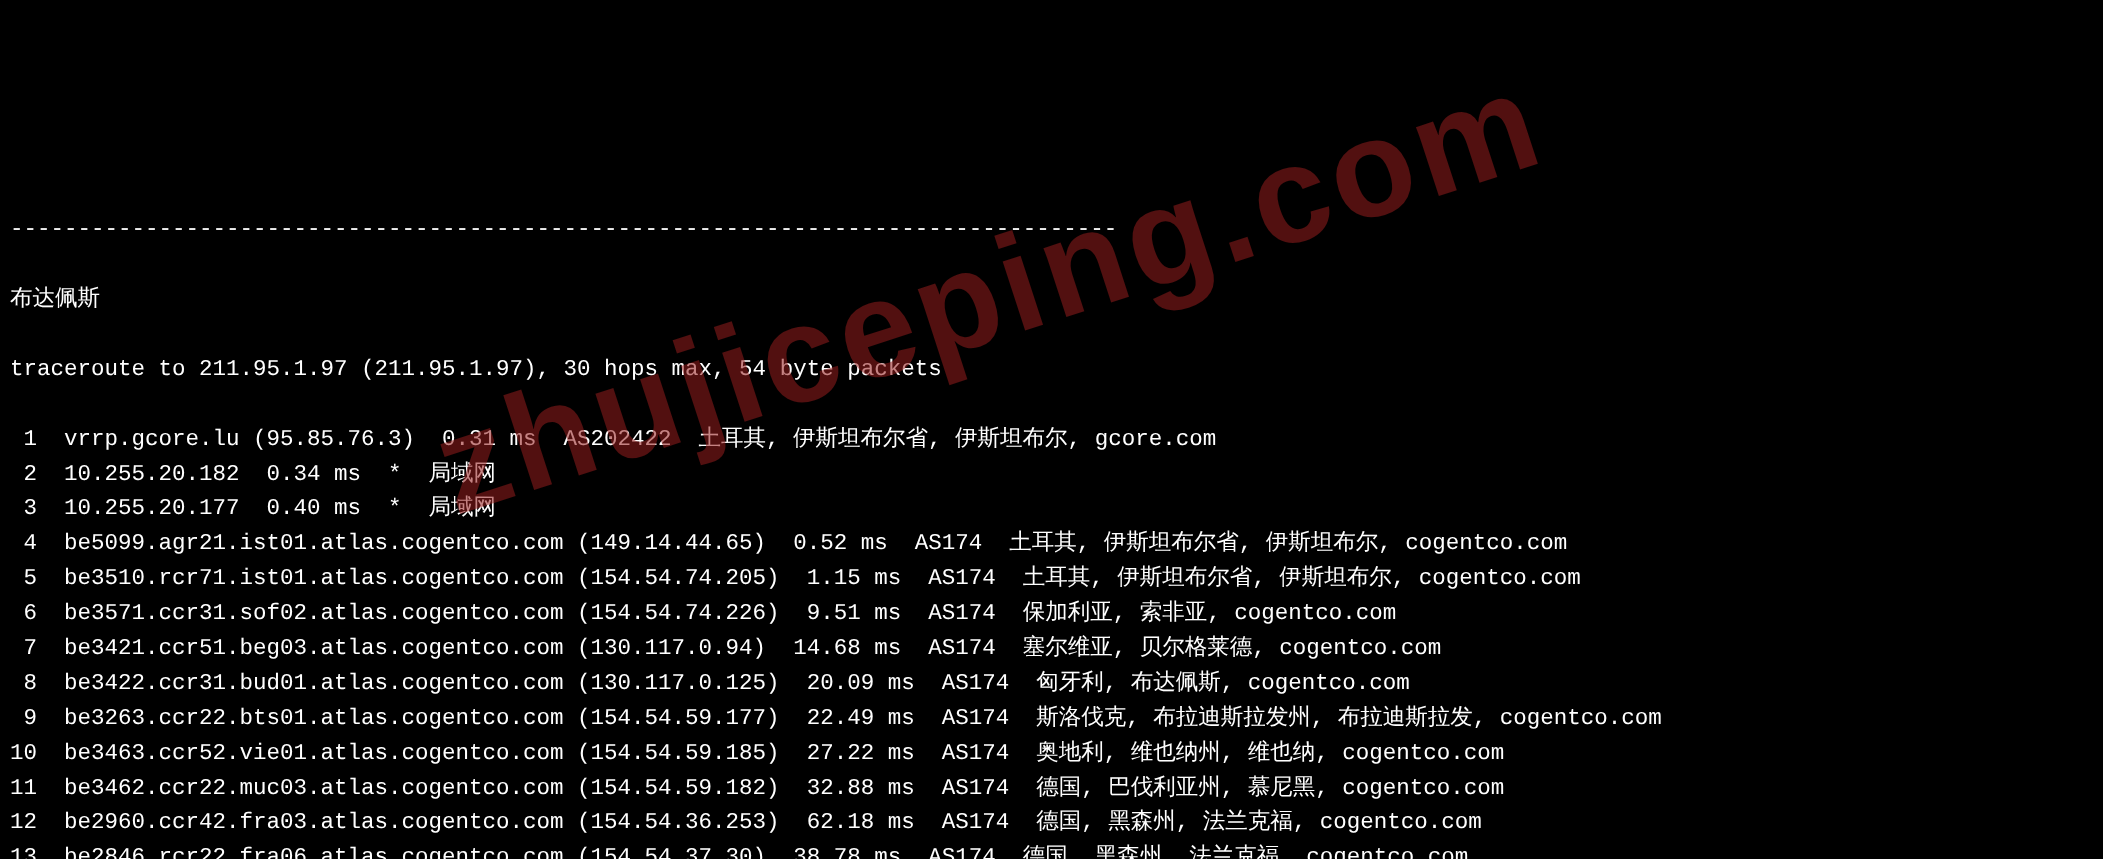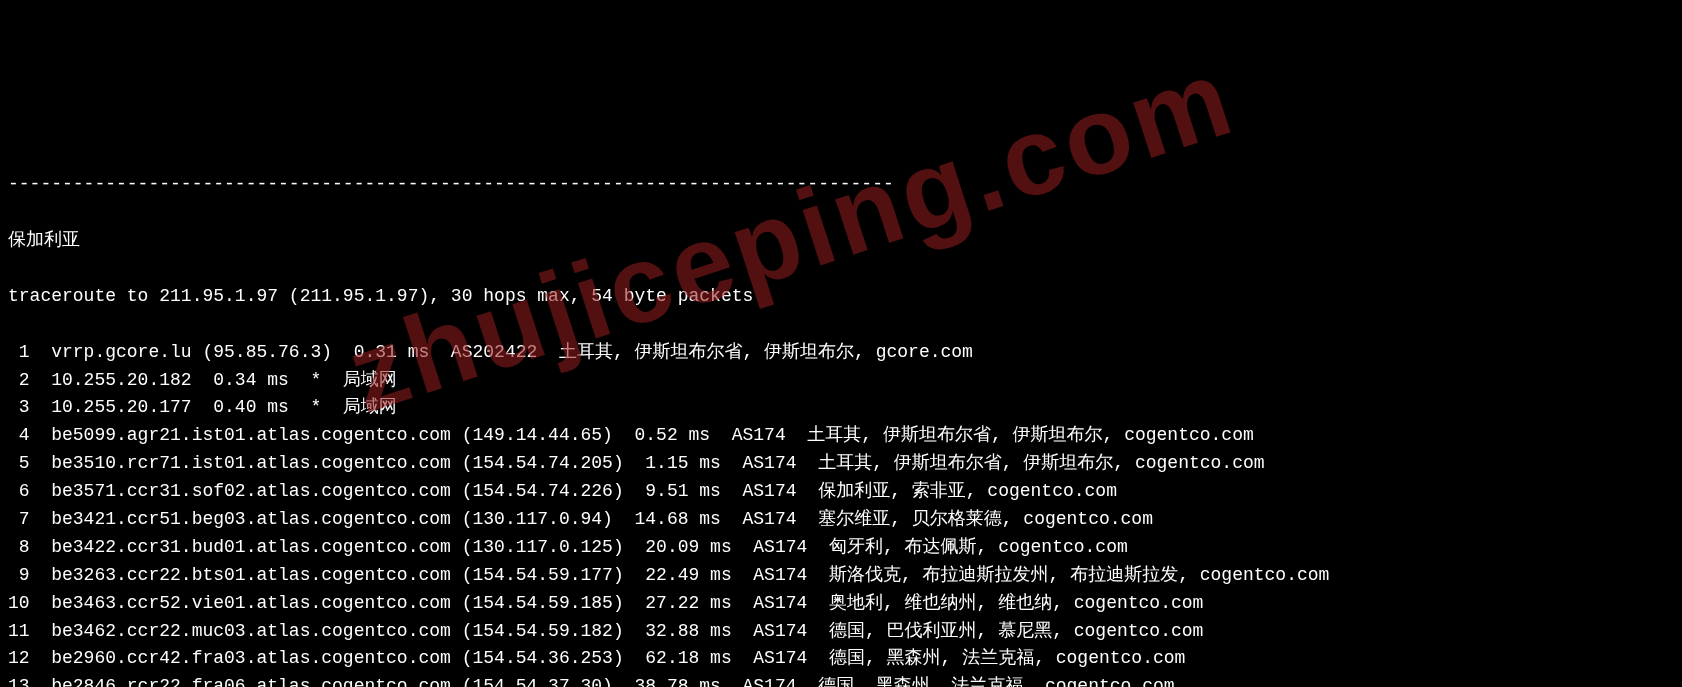--- a/index.html
+++ b/index.html
@@ -29,18 +29,18 @@
   .term-line { white-space: pre; }
 </style>
 </head>
 <body>
 
 
 
 <div class="watermark">zhujiceping.com</div>
 
 <div class="term-line">----------------------------------------------------------------------------------</div>
-<div class="term-line">保加利亚</div>
+<div class="term-line">布达佩斯</div>
 <div class="term-line">traceroute to 211.95.1.97 (211.95.1.97), 30 hops max, 54 byte packets</div>
 <div id="hops-container"><div class="term-line"> 1  vrrp.gcore.lu (95.85.76.3)  0.31 ms  AS202422  土耳其, 伊斯坦布尔省, 伊斯坦布尔, gcore.com</div><div class="term-line"> 2  10.255.20.182  0.34 ms  *  局域网</div><div class="term-line"> 3  10.255.20.177  0.40 ms  *  局域网</div><div class="term-line"> 4  be5099.agr21.ist01.atlas.cogentco.com (149.14.44.65)  0.52 ms  AS174  土耳其, 伊斯坦布尔省, 伊斯坦布尔, cogentco.com</div><div class="term-line"> 5  be3510.rcr71.ist01.atlas.cogentco.com (154.54.74.205)  1.15 ms  AS174  土耳其, 伊斯坦布尔省, 伊斯坦布尔, cogentco.com</div><div class="term-line"> 6  be3571.ccr31.sof02.atlas.cogentco.com (154.54.74.226)  9.51 ms  AS174  保加利亚, 索非亚, cogentco.com</div><div class="term-line"> 7  be3421.ccr51.beg03.atlas.cogentco.com (130.117.0.94)  14.68 ms  AS174  塞尔维亚, 贝尔格莱德, cogentco.com</div><div class="term-line"> 8  be3422.ccr31.bud01.atlas.cogentco.com (130.117.0.125)  20.09 ms  AS174  匈牙利, 布达佩斯, cogentco.com</div><div class="term-line"> 9  be3263.ccr22.bts01.atlas.cogentco.com (154.54.59.177)  22.49 ms  AS174  斯洛伐克, 布拉迪斯拉发州, 布拉迪斯拉发, cogentco.com</div><div class="term-line">10  be3463.ccr52.vie01.atlas.cogentco.com (154.54.59.185)  27.22 ms  AS174  奥地利, 维也纳州, 维也纳, cogentco.com</div><div class="term-line">11  be3462.ccr22.muc03.atlas.cogentco.com (154.54.59.182)  32.88 ms  AS174  德国, 巴伐利亚州, 慕尼黑, cogentco.com</div><div class="term-line">12  be2960.ccr42.fra03.atlas.cogentco.com (154.54.36.253)  62.18 ms  AS174  德国, 黑森州, 法兰克福, cogentco.com</div><div class="term-line">13  be2846.rcr22.fra06.atlas.cogentco.com (154.54.37.30)  38.78 ms  AS174  德国, 黑森州, 法兰克福, cogentco.com</div></div>
 
 
 
 
 </body></html>

